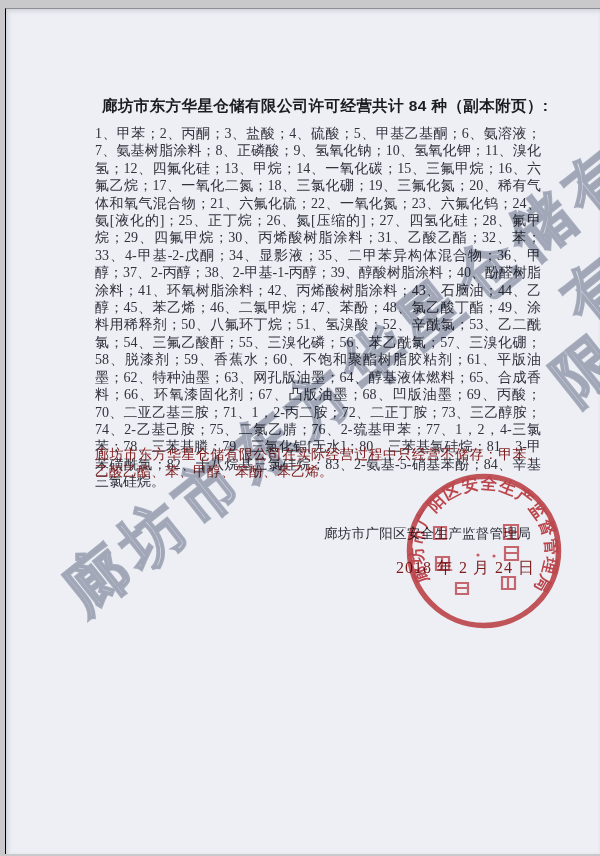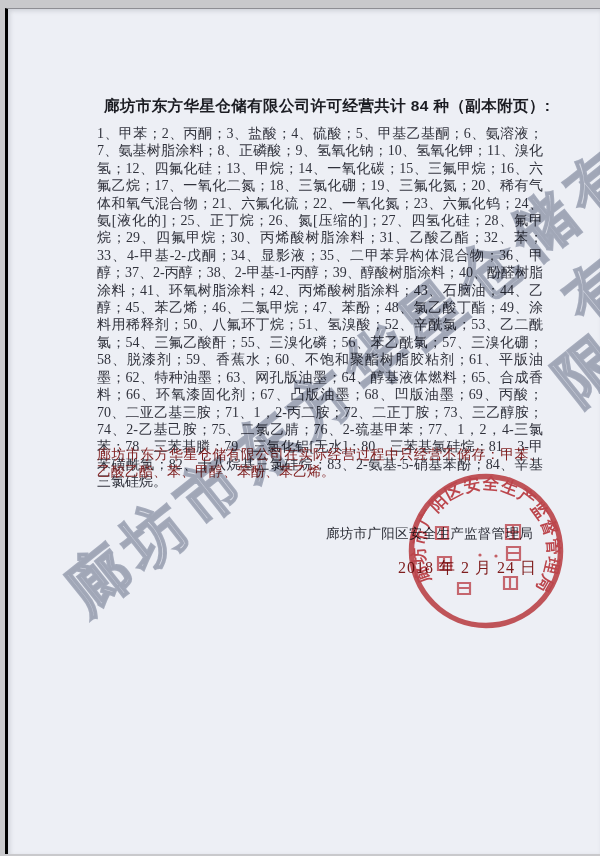--- a/index.html
+++ b/index.html
@@ -4,21 +4,21 @@
 <style>
   html,body{margin:0;padding:0;}
   body{
     width:600px;height:856px;position:relative;overflow:hidden;
     background:#c9c9cc;
     font-family:"Liberation Serif","DejaVu Serif",serif;
   }
   .paper{
     position:absolute;left:5px;top:8px;right:0;bottom:2px;
     background:#edeff5;
-    border-left:3px solid #000000;
+    border-left:1px solid #000000;
     border-top:1px solid #8e8e94;
     box-shadow:inset 2px 2px 4px rgba(120,122,132,.25);
     overflow:hidden;
   }
   .doc-title{
     position:absolute;left:96px;top:87px;width:460px;
     font-family:"Liberation Sans","DejaVu Sans",sans-serif;
     font-weight:bold;font-size:15.5px;letter-spacing:.4px;
     color:#1b1c22;white-space:nowrap;
   }

